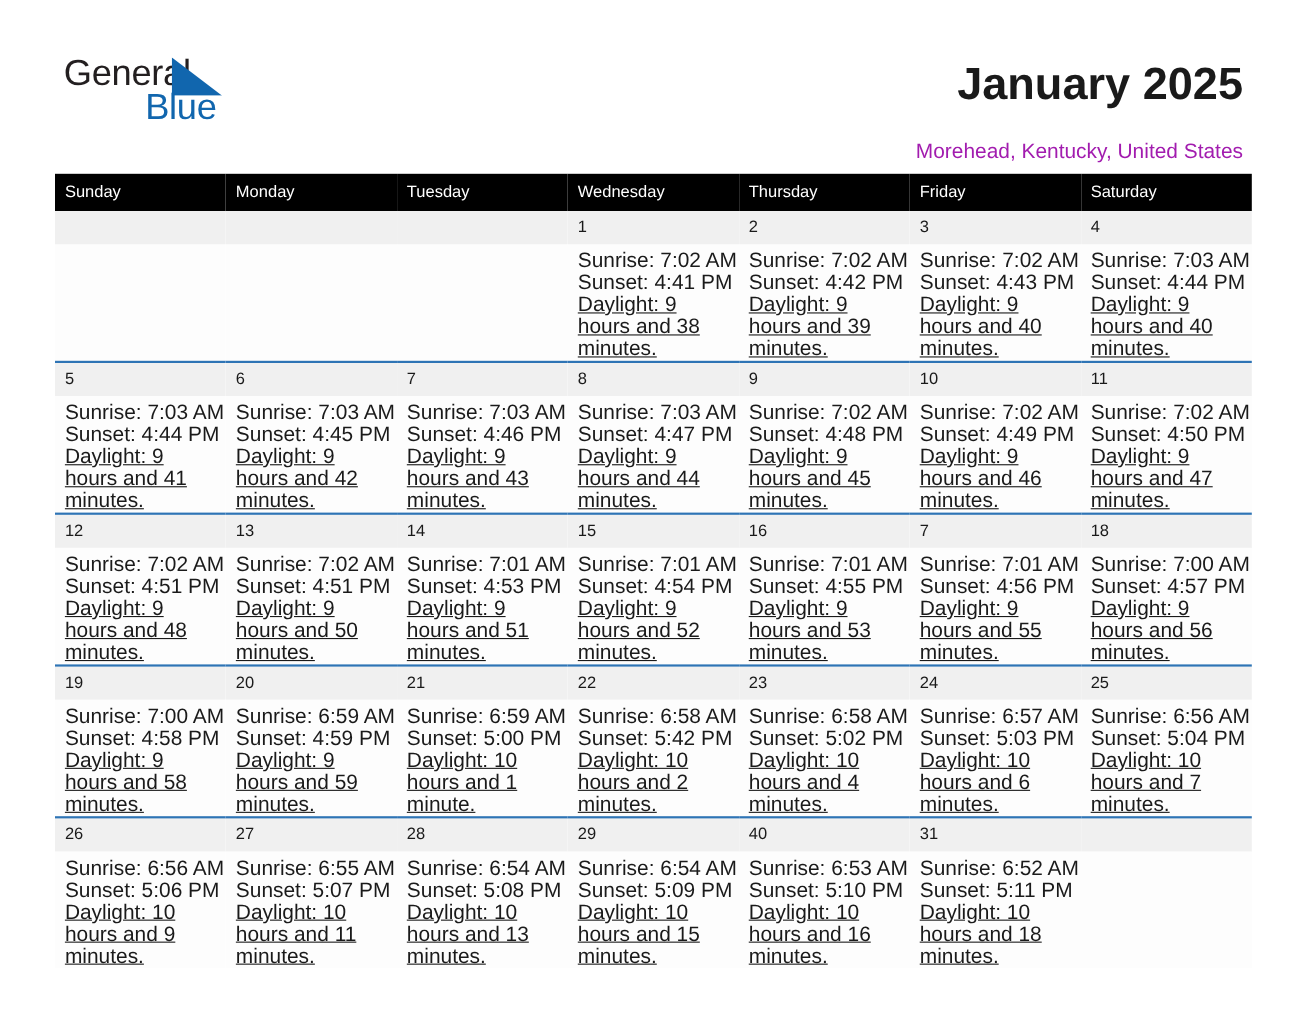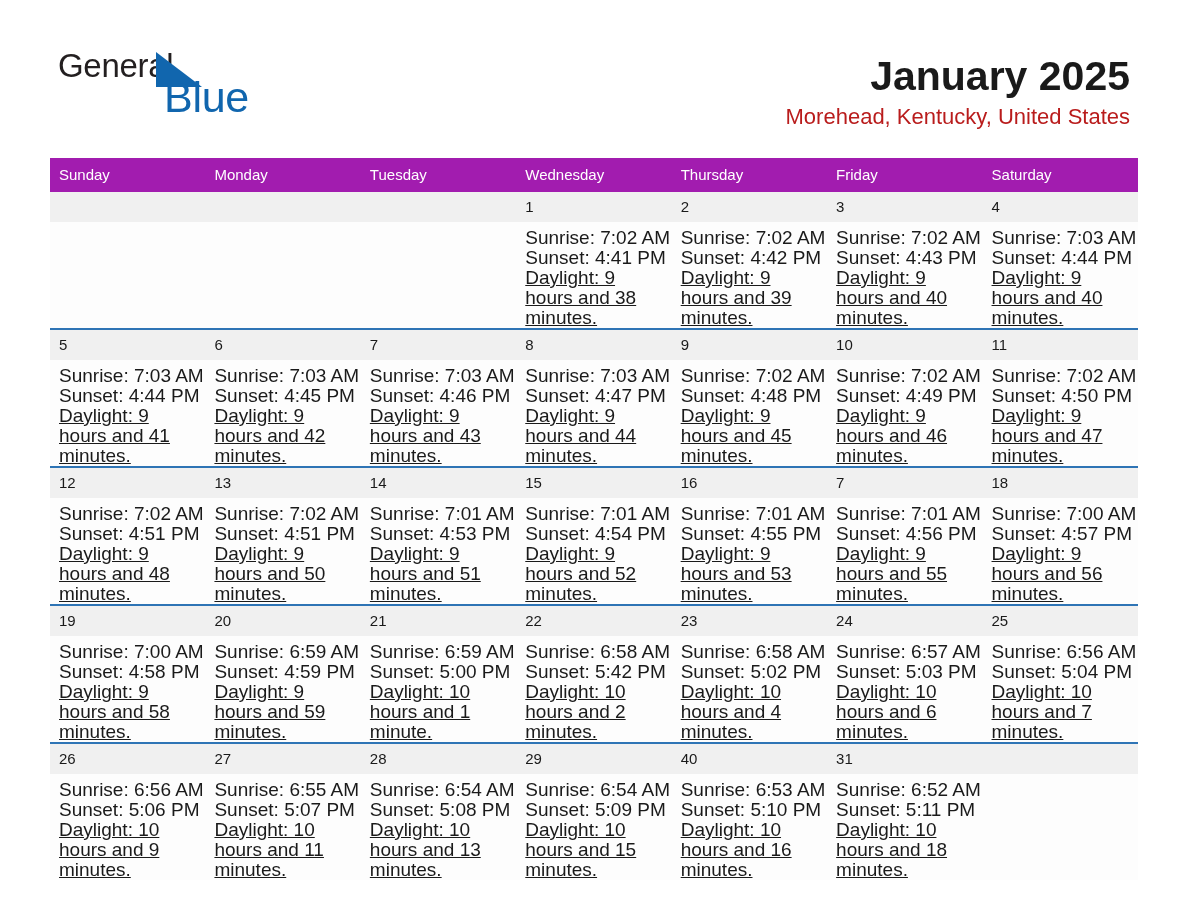--- a/index.html
+++ b/index.html
@@ -52,60 +52,59 @@
     top: 5px;
     width: 46px;
     height: 35px;
     background: #1166ae;
     clip-path: polygon(0 0, 100% 100%, 0 100%);
   }
   .logo-blue {
     position: absolute;
     left: 74px;
     top: 31px;
-    font-size: 43px;
+    font-size: 33px;
     letter-spacing: -0.3px;
     color: #1166ae;
     line-height: 38px;
     white-space: nowrap;
-    margin-left: 32px;
   }
 
   .title-block {
     position: absolute;
     right: 8px;
     top: 50px;
     text-align: right;
   }
   .month-title {
     font-size: 41px;
     font-weight: bold;
     color: #1a1a1a;
     line-height: 52px;
     white-space: nowrap;
   }
   .location {
-    font-size: 22px;
+    font-size: 19px;
     font-weight: normal;
-    color: #b91c1c;
+    color: #a21caf;
     line-height: 30px;
-    margin-top: 0;
+    margin-top: 22px;
     white-space: nowrap;
   }
 
   
   .calendar {
     width: 1088px;
     border-collapse: collapse;
     table-layout: fixed;
   }
   .calendar col { width: 155.43px; }
 
   thead th {
-    background: #a21caf;
+    background: #000000;
     color: #ffffff;
     font-size: 15px;
     font-weight: normal;
     text-align: left;
     padding: 8px 0 9px 9px;
     height: 16px;
     box-sizing: content-box;
   }
 
   tbody tr.week > td {

